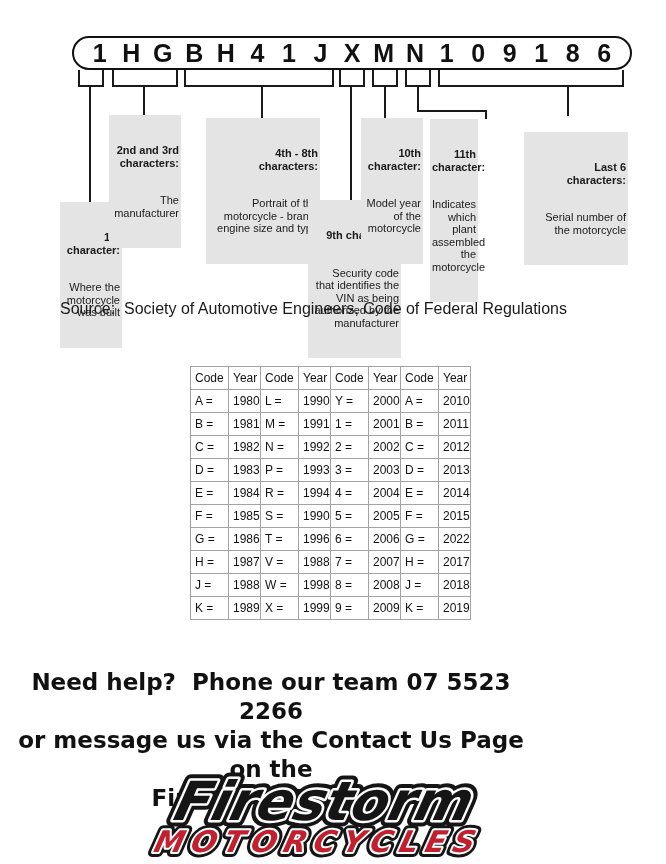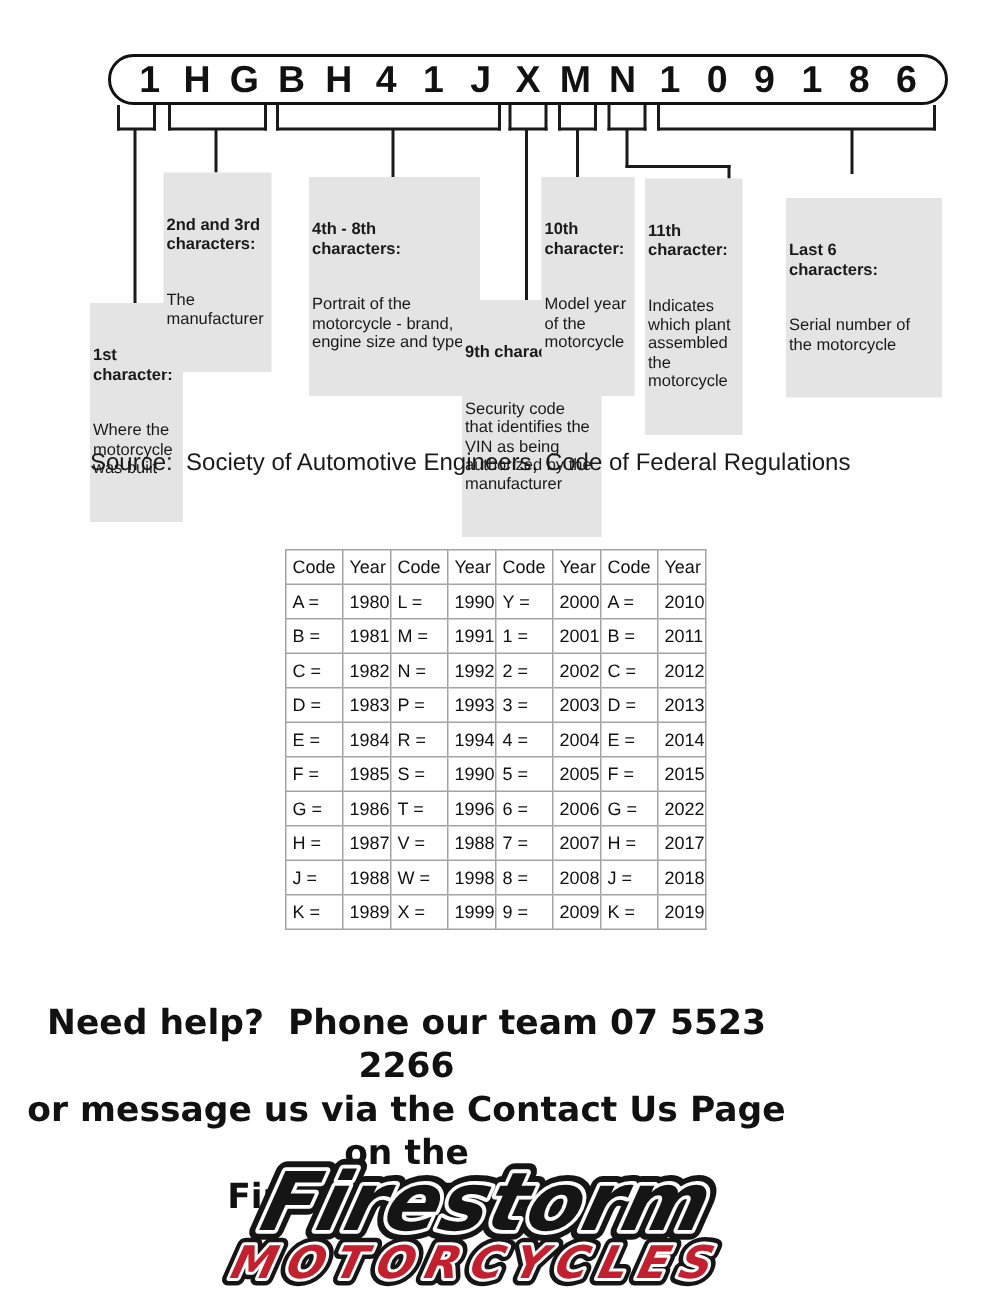--- a/index.html
+++ b/index.html
@@ -23,21 +23,21 @@
   
   .bracket {
     position:absolute; top:70px; height:17px;
     border:2px solid #1a1a1a; border-top:none;
   }
   .vline, .hline { position:absolute; background:#1a1a1a; }
 
   
   .label-box {
     position:absolute; background:#e4e4e4; padding:4px 2px;
-    font-size:11px; line-height:12.5px; text-align:left;
+    font-size:11px; line-height:12.5px; text-align:right;
     white-space:pre-wrap; color:#1a1a1a;
   }
   .label-title { font-weight:bold; }
 
   .source-note {
     position:absolute; left:60px; top:300px; font-size:16px; color:#1a1a1a;
     white-space:pre-wrap;
   }
 
   
@@ -142,21 +142,21 @@
 authorized by the
 manufacturer</div>
   </div>
   <div class="label-box" style="left:361px;top:118px;width:62px">
     <div class="label-title">10th
 character:</div>
     <div class="label-body">Model year
 of the
 motorcycle</div>
   </div>
-  <div class="label-box" style="left:430px;top:119px;width:65px">
+  <div class="label-box" style="left:430px;top:119px;width:48px">
     <div class="label-title">11th
 character:</div>
     <div class="label-body">Indicates
 which plant
 assembled
 the
 motorcycle</div>
   </div>
   <div class="label-box" style="left:524px;top:132px;width:104px">
     <div class="label-title">Last 6

